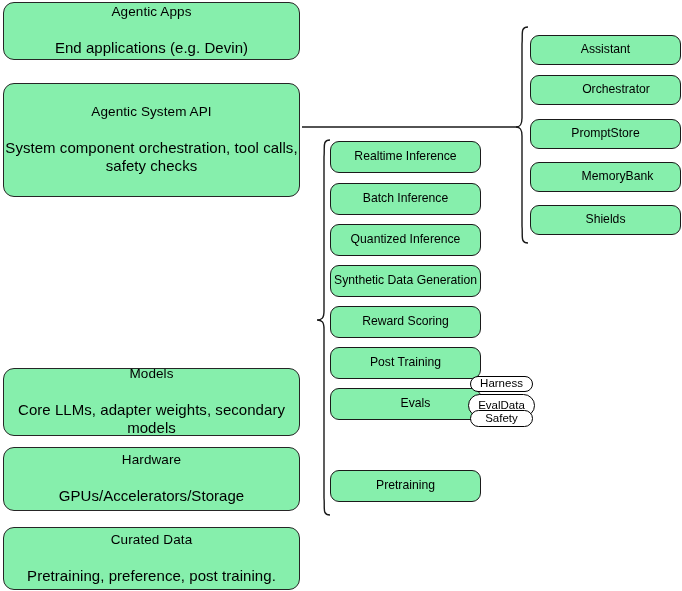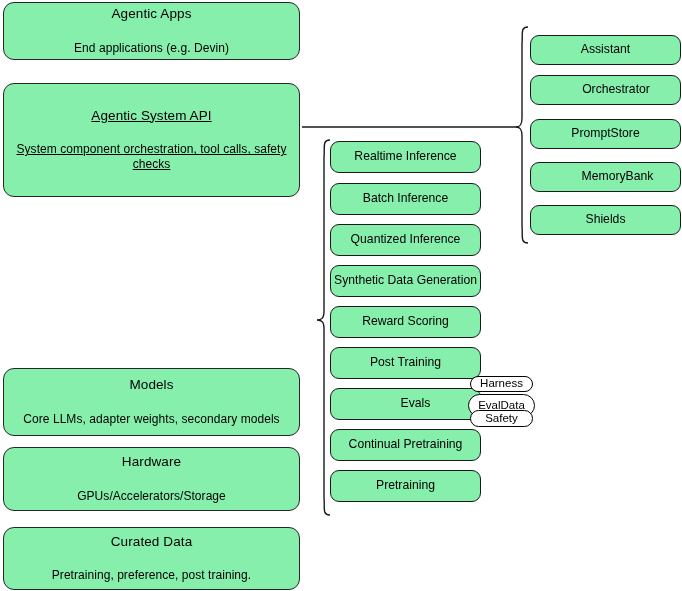--- a/index.html
+++ b/index.html
@@ -34,21 +34,21 @@
     line-height: 1.25;
   }
 
   
   .layer-title {
     font-size: 13.5px;
     color: #000;
     letter-spacing: 0.1px;
   }
   .layer-sub {
-    font-size: 12px;
+    font-size: 15px;
     color: #000;
     margin-top: 18px;
     letter-spacing: 0.05px;
   }
 
   
   .cap {
     font-size: 12.2px;
     border-radius: 9px;
     border: 1.4px solid #1a1a1a;
@@ -109,21 +109,21 @@
              C 322 320, 324 322, 324 329
              L 324 498
              C 325 508, 322 515, 330 515"></path>
   </svg>
 
   <div class="rbox" style="left:3px; top:2px; width:297px; height:58px;">
     <div class="layer-title">Agentic Apps</div>
     <div class="layer-sub">End applications (e.g. Devin)</div>
   </div>
 
-  <div class="rbox" style="left:3px; top:83px; width:297px; height:114px;text-decoration:underline;">
+  <div class="rbox" style="left:3px; top:83px; width:297px; height:114px;">
     <div class="layer-title">Agentic System API</div>
     <div class="layer-sub">System component orchestration, tool calls, safety checks</div>
   </div>
 
 
   <div class="rbox" style="left:3px; top:368px; width:297px; height:68px;">
     <div class="layer-title">Models</div>
     <div class="layer-sub">Core LLMs, adapter weights, secondary models</div>
   </div>
 
@@ -151,23 +151,20 @@
   </div>
   <div class="rbox cap" style="left:330px; top:306px; width:151px; height:32px;">
     <span>Reward Scoring</span>
   </div>
   <div class="rbox cap" style="left:330px; top:347px; width:151px; height:32px;">
     <span>Post Training</span>
   </div>
   <div class="rbox cap" style="left:330px; top:388px; width:151px; height:32px;padding-left:20px;">
     <span>Evals</span>
   </div>
-  <div class="rbox cap" style="left:330px; top:429px; width:151px; height:32px;">
-    <span>Continual Pretraining</span>
-  </div>
   <div class="rbox cap" style="left:330px; top:470px; width:151px; height:32px;">
     <span>Pretraining</span>
   </div>
 
   <div class="tag" style="left:470px; top:376px; width:63px; height:16px;">
     <span>Harness</span>
   </div>
   <div class="tag" style="left:468px; top:394px; width:67px; height:23px;">
     <span>EvalData</span>
   </div>

